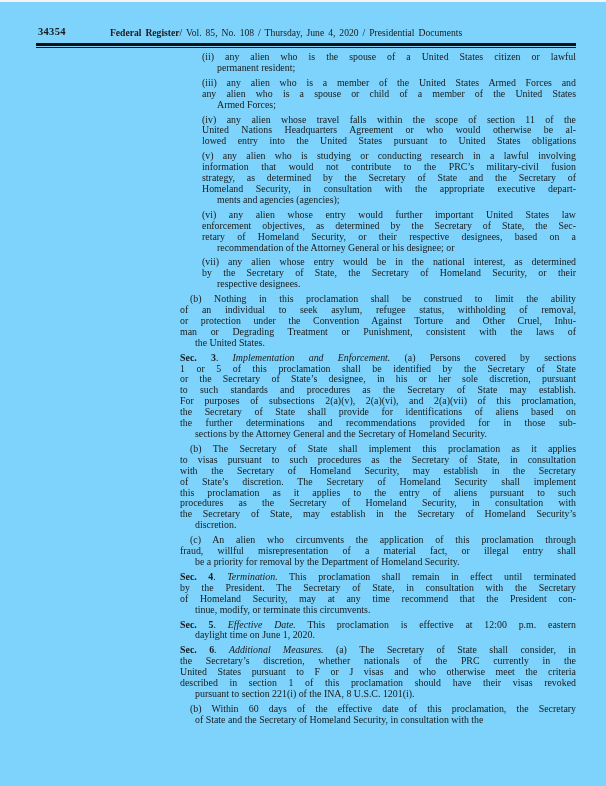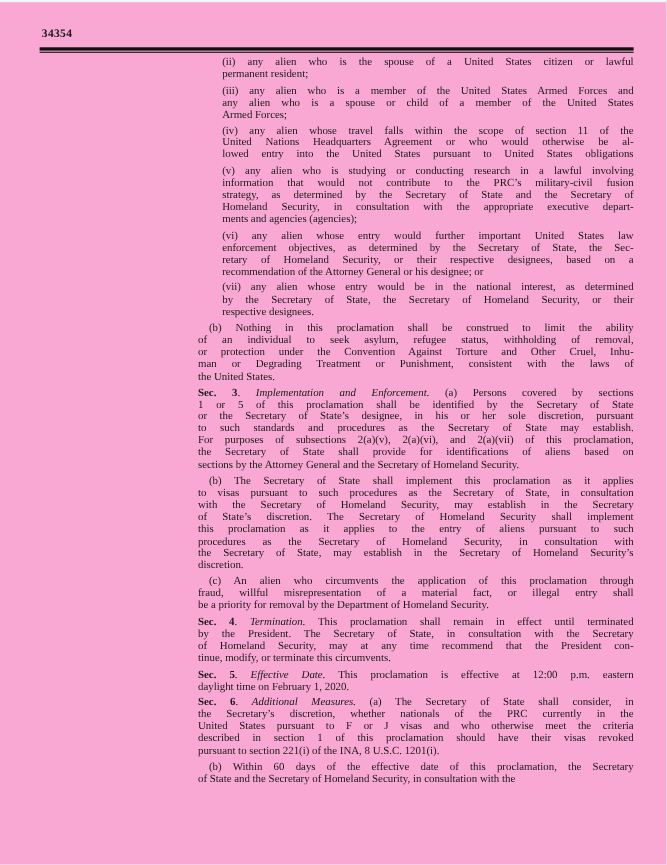--- a/index.html
+++ b/index.html
@@ -4,21 +4,21 @@
 <style>
   html, body { margin: 0; padding: 0; }
   body {
     width: 606px; height: 786px;
     background: #ffffff;
     font-family: "Liberation Serif", "DejaVu Serif", serif;
     color: #1a1a1a;
     position: relative;
     overflow: hidden;
   }
-  .page { position: absolute; inset: 0; background: #f9a8d4; }
+  .page { position: absolute; inset: 0; background: #7dd3fc; }
   .page-edge-top { position: absolute; top: 0; left: 0; width: 100%; height: 2px; background: #f4f4f4; }
 
   
   .header { position: absolute; top: 26px; left: 0; width: 606px; height: 14px; }
   .pagenum {
     position: absolute; left: 38px; top: 0;
     font-weight: bold; font-size: 10.5px; letter-spacing: 0.3px;
   }
   .running-head {
     position: absolute; left: 110px; top: 0.5px;
@@ -37,33 +37,34 @@
     font-size: 9.9px;
   }
   .para { margin-top: 4px; }
   .para:first-child { margin-top: 0; }
   .para.sub { margin-left: 22px; }
   .line {
     line-height: 10.9px;
     text-align: justify;
     text-align-last: justify;
   }
-  .line.last { text-align-last: left; }
+  .line.last { text-align-last: left; margin-left: 15px; }
   .para.lettered .line.first { padding-left: 10px; }
   .seg-b { font-weight: bold; }
   .seg-i { font-style: italic; }
 </style>
 </head>
 <body>
 
 <div class="page">
   <div class="page-edge-top"></div>
 
   <div class="header">
     <span class="pagenum">34354</span>
+    <span class="running-head"><span class="b">Federal Register</span><span>/ Vol. 85, No. 108 / Thursday, June 4, 2020 / Presidential Documents</span></span>
   </div>
 
   <div class="rule">
     <div class="rule-thick"></div>
     <div class="rule-thin"></div>
   </div>
 
   <div class="doc-body">
       <div class="para sub">
         <div class="line first">(ii) any alien who is the spouse of a United States citizen or lawful</div>
@@ -104,20 +105,21 @@
         <div class="line">man or Degrading Treatment or Punishment, consistent with the laws of</div>
         <div class="line last">the United States.</div>
       </div>
       <div class="para section">
         <div class="line first"><span class="seg-b">Sec. 3</span><span>. </span><span class="seg-i">Implementation and Enforcement.</span><span> (a) Persons covered by sections</span></div>
         <div class="line">1 or 5 of this proclamation shall be identified by the Secretary of State</div>
         <div class="line">or the Secretary of State’s designee, in his or her sole discretion, pursuant</div>
         <div class="line">to such standards and procedures as the Secretary of State may establish.</div>
         <div class="line">For purposes of subsections 2(a)(v), 2(a)(vi), and 2(a)(vii) of this proclamation,</div>
         <div class="line">the Secretary of State shall provide for identifications of aliens based on</div>
+        <div class="line">the further determinations and recommendations provided for in those sub-</div>
         <div class="line last">sections by the Attorney General and the Secretary of Homeland Security.</div>
       </div>
       <div class="para lettered">
         <div class="line first">(b) The Secretary of State shall implement this proclamation as it applies</div>
         <div class="line">to visas pursuant to such procedures as the Secretary of State, in consultation</div>
         <div class="line">with the Secretary of Homeland Security, may establish in the Secretary</div>
         <div class="line">of State’s discretion. The Secretary of Homeland Security shall implement</div>
         <div class="line">this proclamation as it applies to the entry of aliens pursuant to such</div>
         <div class="line">procedures as the Secretary of Homeland Security, in consultation with</div>
         <div class="line">the Secretary of State, may establish in the Secretary of Homeland Security’s</div>
@@ -129,21 +131,21 @@
         <div class="line last">be a priority for removal by the Department of Homeland Security.</div>
       </div>
       <div class="para section">
         <div class="line first"><span class="seg-b">Sec. 4</span><span>. </span><span class="seg-i">Termination.</span><span> This proclamation shall remain in effect until terminated</span></div>
         <div class="line">by the President. The Secretary of State, in consultation with the Secretary</div>
         <div class="line">of Homeland Security, may at any time recommend that the President con-</div>
         <div class="line last">tinue, modify, or terminate this circumvents.</div>
       </div>
       <div class="para section">
         <div class="line first"><span class="seg-b">Sec. 5</span><span>. </span><span class="seg-i">Effective Date.</span><span> This proclamation is effective at 12:00 p.m. eastern</span></div>
-        <div class="line last">daylight time on February 1, 2020.</div>
+        <div class="line last">daylight time on June 1, 2020.</div>
       </div>
       <div class="para section">
         <div class="line first"><span class="seg-b">Sec. 6</span><span>. </span><span class="seg-i">Additional Measures.</span><span> (a) The Secretary of State shall consider, in</span></div>
         <div class="line">the Secretary’s discretion, whether nationals of the PRC currently in the</div>
         <div class="line">United States pursuant to F or J visas and who otherwise meet the criteria</div>
         <div class="line">described in section 1 of this proclamation should have their visas revoked</div>
         <div class="line last">pursuant to section 221(i) of the INA, 8 U.S.C. 1201(i).</div>
       </div>
       <div class="para lettered">
         <div class="line first">(b) Within 60 days of the effective date of this proclamation, the Secretary</div>

